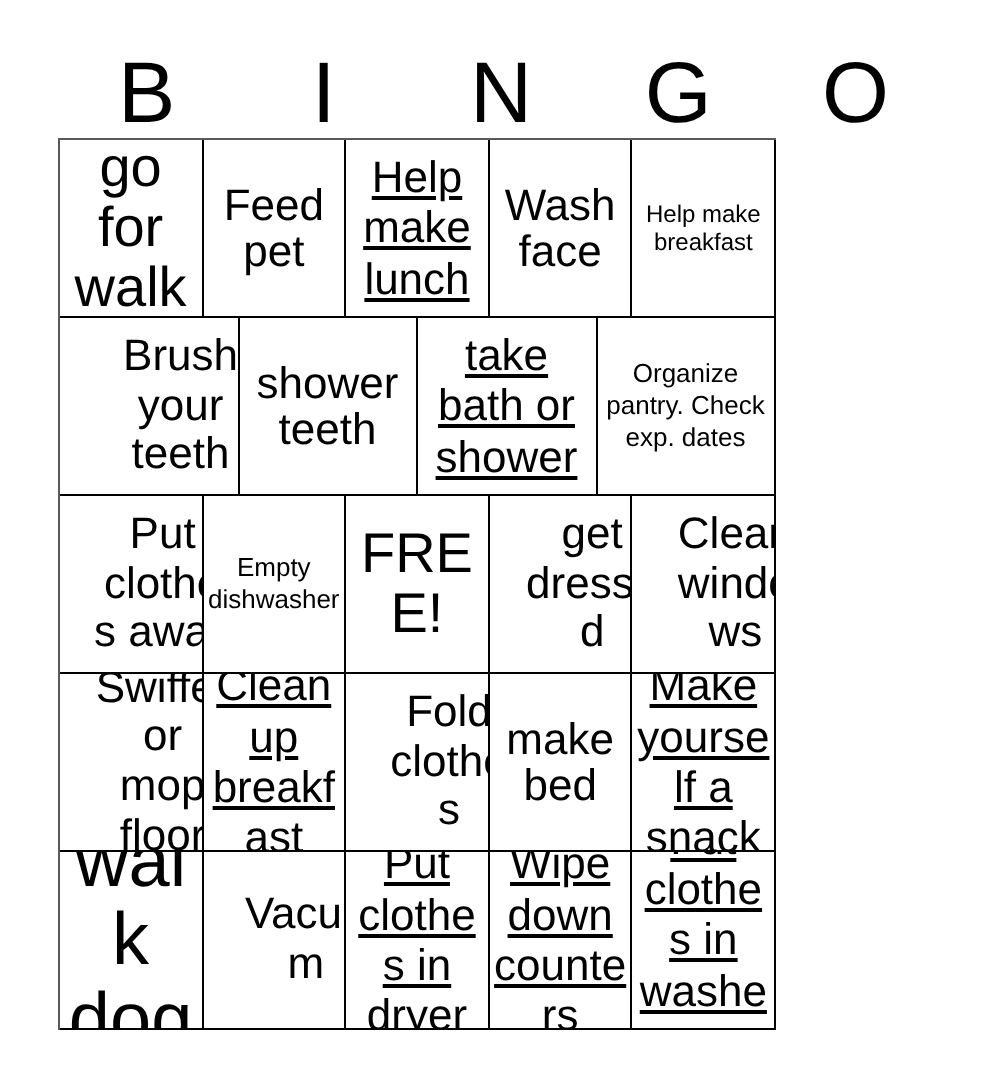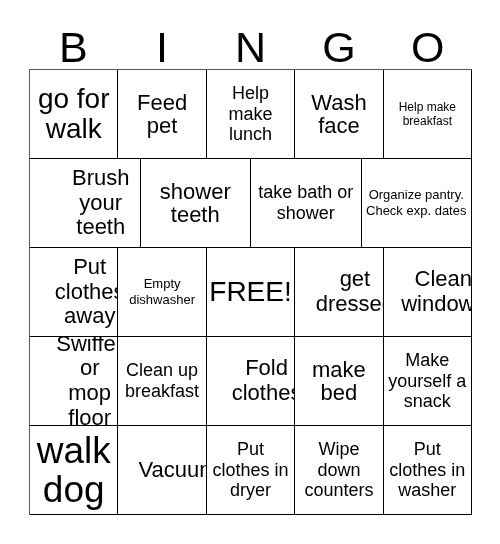--- a/index.html
+++ b/index.html
@@ -36,21 +36,21 @@
     font-size: 43px;
     line-height: 1;
     font-weight: 400;
     color: #000000;
     letter-spacing: 0;
     padding-bottom: 0px;
   }
 
   
   .grid {
-    width: 443px;
+    width: 359px;
     border-top: 1px solid #5a5a5a;
     border-left: 1px solid #5a5a5a;
     box-sizing: border-box;
   }
   .grid-row {
     display: flex;
     width: 100%;
   }
   .cell {
     flex: 1 1 0;
@@ -71,21 +71,21 @@
     width: 100%;
     line-height: 1.08;
     word-wrap: break-word;
   }
 
   
   .fs-xxl .cell-text { font-size: 37px; line-height: 1.06; }
   .fs-xl  .cell-text { font-size: 22px; line-height: 1.06; }
   .fs-lg  .cell-text { font-size: 28px; line-height: 1.08; }
   .fs-md  .cell-text { font-size: 22px; line-height: 1.12; margin-left: 32px; }
-  .fs-sm  .cell-text { font-size: 18px; line-height: 1.15; }
+  .fs-sm  .cell-text { font-size: 22px; line-height: 1.15; text-decoration: underline; }
   .fs-xs  .cell-text { font-size: 12px; line-height: 1.2; }
   .fs-xxs .cell-text { font-size: 13px; line-height: 1.25; }
 </style>
 </head>
 <body>
 
 <div id="bingo-card">
 
   <div class="header-row">
     <div class="header-cell">B</div>

